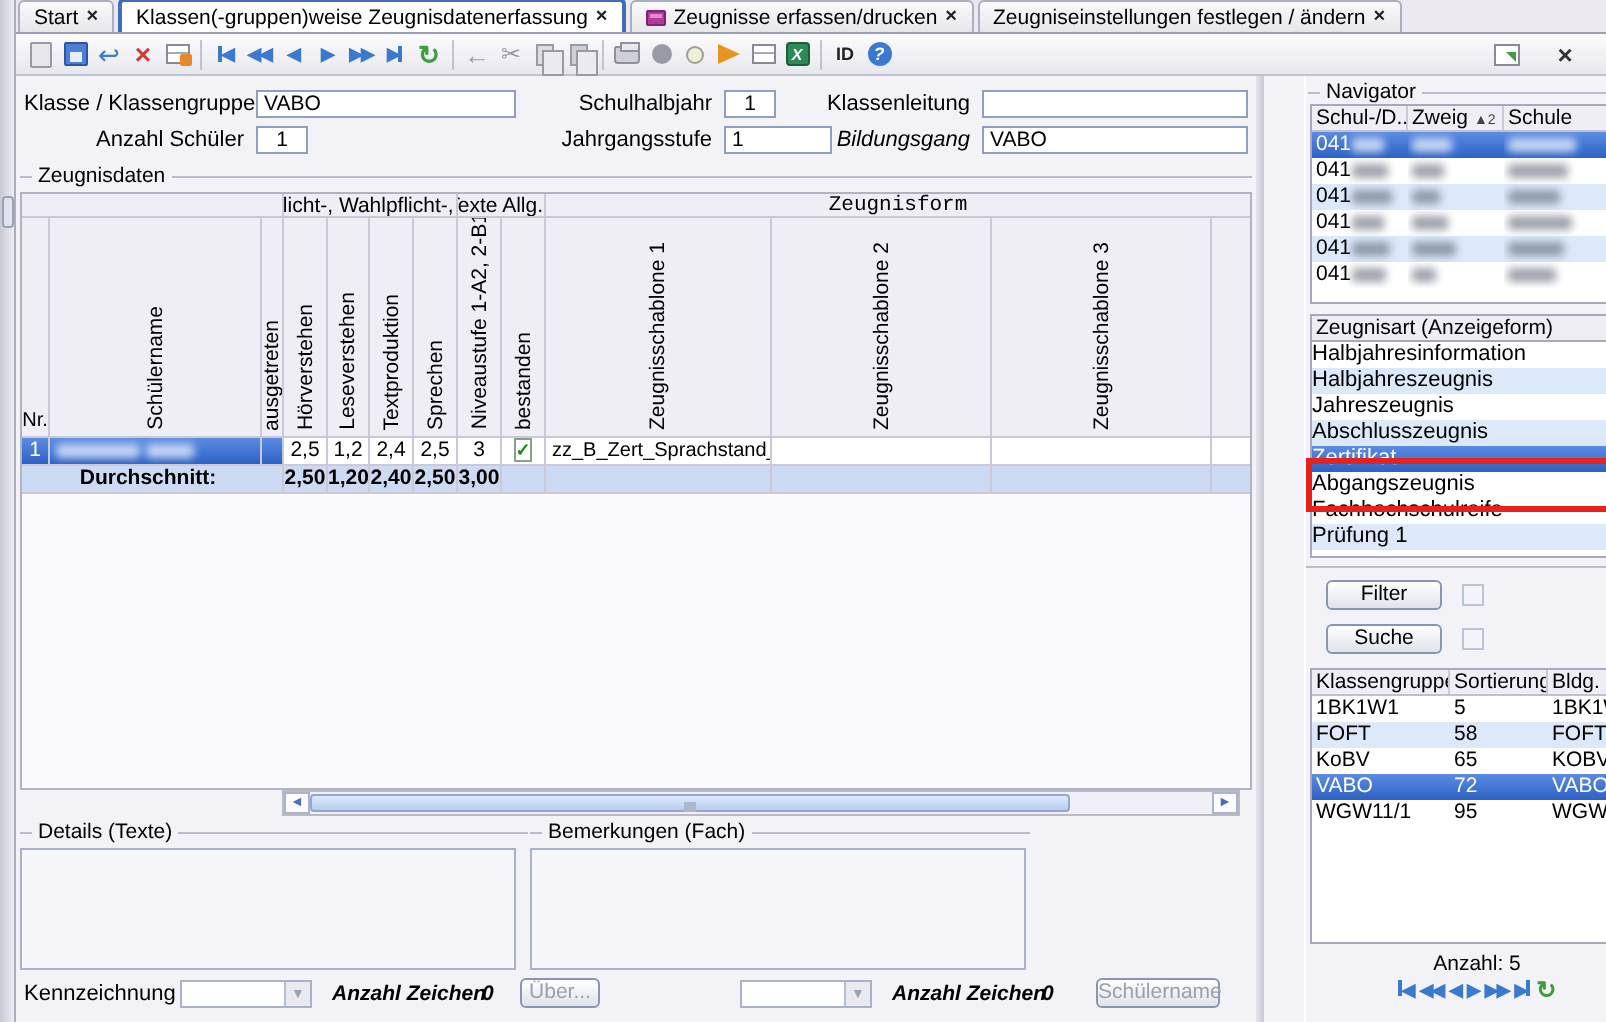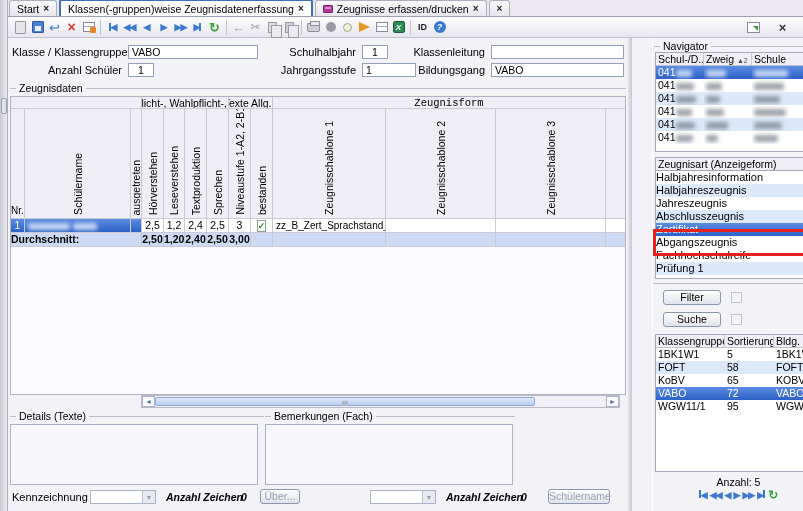--- a/index.html
+++ b/index.html
@@ -117,20 +117,21 @@
   <div class="tab active">
     <span>Klassen(-gruppen)weise Zeugnisdatenerfassung</span>
     <span class="x">×</span>
   </div>
   <div class="tab">
     <span class="tab-icon"></span>
     <span>Zeugnisse erfassen/drucken</span>
     <span class="x">×</span>
   </div>
   <div class="tab">
+    <span>Zeugniseinstellungen festlegen / ändern</span>
     <span class="x">×</span>
   </div>
 </div>
 
 <div class="abs toolbar">
   <span class="tbi">
       <i class="icon-page"></i>
     </span>
   <span class="tbi">
       <i class="icon-floppy"></i>
@@ -210,21 +211,21 @@
   <div class="abs field" style="left:120px;top:7px;width:130px;">VABO</div>
   <div class="abs lbl" style="left:258px;top:8px;width:90px;">Schulhalbjahr</div>
   <div class="abs field" style="left:354px;top:7px;width:26px;text-align:center;">1</div>
   <div class="abs lbl" style="left:405px;top:8px;width:72px;">Klassenleitung</div>
   <div class="abs field" style="left:483px;top:7px;width:133px;"></div>
 
   <div class="abs lbl" style="left:4px;top:26px;width:110px;">Anzahl Schüler</div>
   <div class="abs field" style="left:120px;top:25px;width:26px;text-align:center;">1</div>
   <div class="abs lbl" style="left:258px;top:26px;width:90px;">Jahrgangsstufe</div>
   <div class="abs field" style="left:354px;top:25px;width:54px;">1</div>
-  <div class="abs lbl" style="left:405px;top:26px;width:72px;">Bildungsgang</div>
+  <div class="abs lbl" style="left:405px;top:26px;width:72px;font-style:italic;">Bildungsgang</div>
   <div class="abs field" style="left:483px;top:25px;width:133px;">VABO</div>
 
   <div class="abs group-line" style="left:2px;top:50px;width:616px;height:6px;">
     <span class="group-label">Zeugnisdaten</span>
   </div>
 
   <div class="abs grid" style="left:2px;top:58px;width:616px;height:299px;">
 
     <div class="trow" style="height:12px;">
       <div class="hc" style="width:131px;height:12px;"></div>
@@ -283,21 +284,21 @@
       <div class="dc" style="width:22px;">2,5</div>
       <div class="dc" style="width:22px;">3</div>
       <div class="dc" style="width:22px;"><span class="chk">✓</span></div>
       <div class="dc" style="width:113px;text-align:left;padding-left:3px;font-size:10px;">zz_B_Zert_Sprachstand_A4</div>
       <div class="dc" style="width:110px;"></div>
       <div class="dc" style="width:110px;"></div>
       <div class="dc" style="flex:1;border-right:none;"></div>
     </div>
 
     <div class="trow">
-      <div class="dc avg" style="width:131px;text-align:left;padding-right:4px;">Durchschnitt:</div>
+      <div class="dc avg" style="width:131px;text-align:center;padding-right:4px;">Durchschnitt:</div>
       <div class="dc avg" style="width:22px;">2,50</div>
       <div class="dc avg" style="width:21px;">1,20</div>
       <div class="dc avg" style="width:22px;">2,40</div>
       <div class="dc avg" style="width:22px;">2,50</div>
       <div class="dc avg" style="width:22px;">3,00</div>
       <div class="dc avg" style="width:22px;"></div>
       <div class="dc avg" style="width:113px;"></div>
       <div class="dc avg" style="width:110px;"></div>
       <div class="dc avg" style="width:110px;"></div>
       <div class="dc avg" style="flex:1;border-right:none;"></div>

